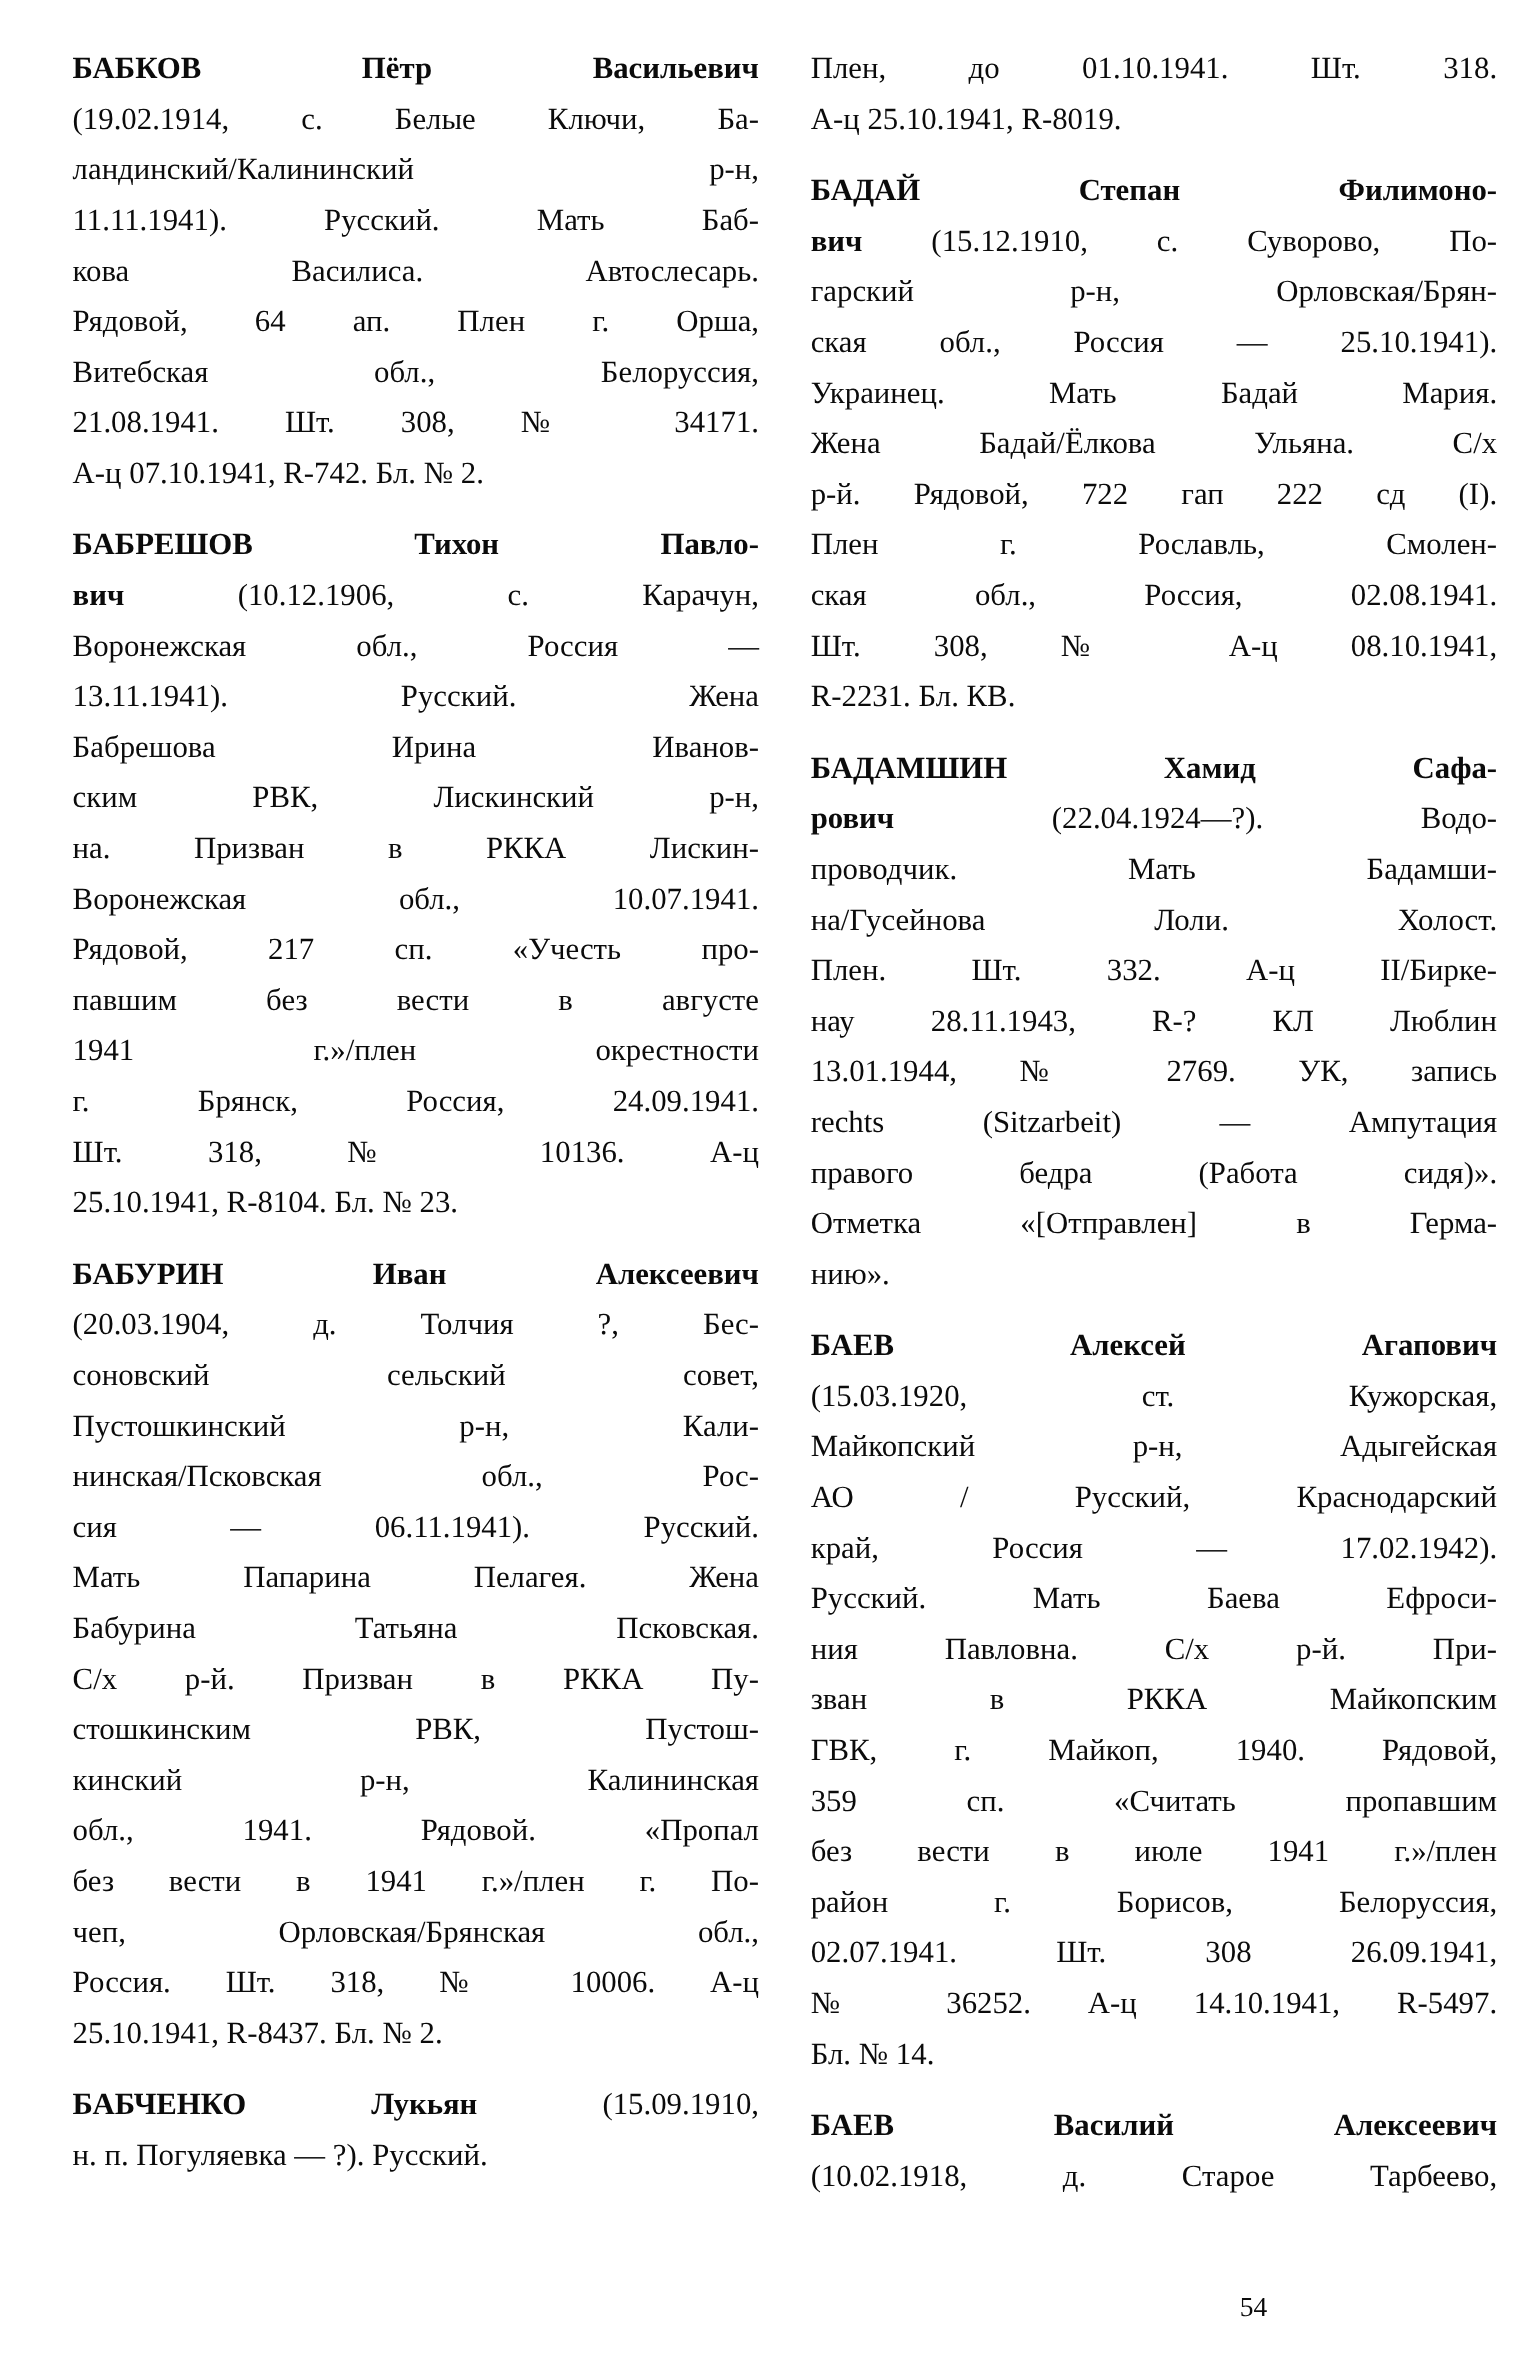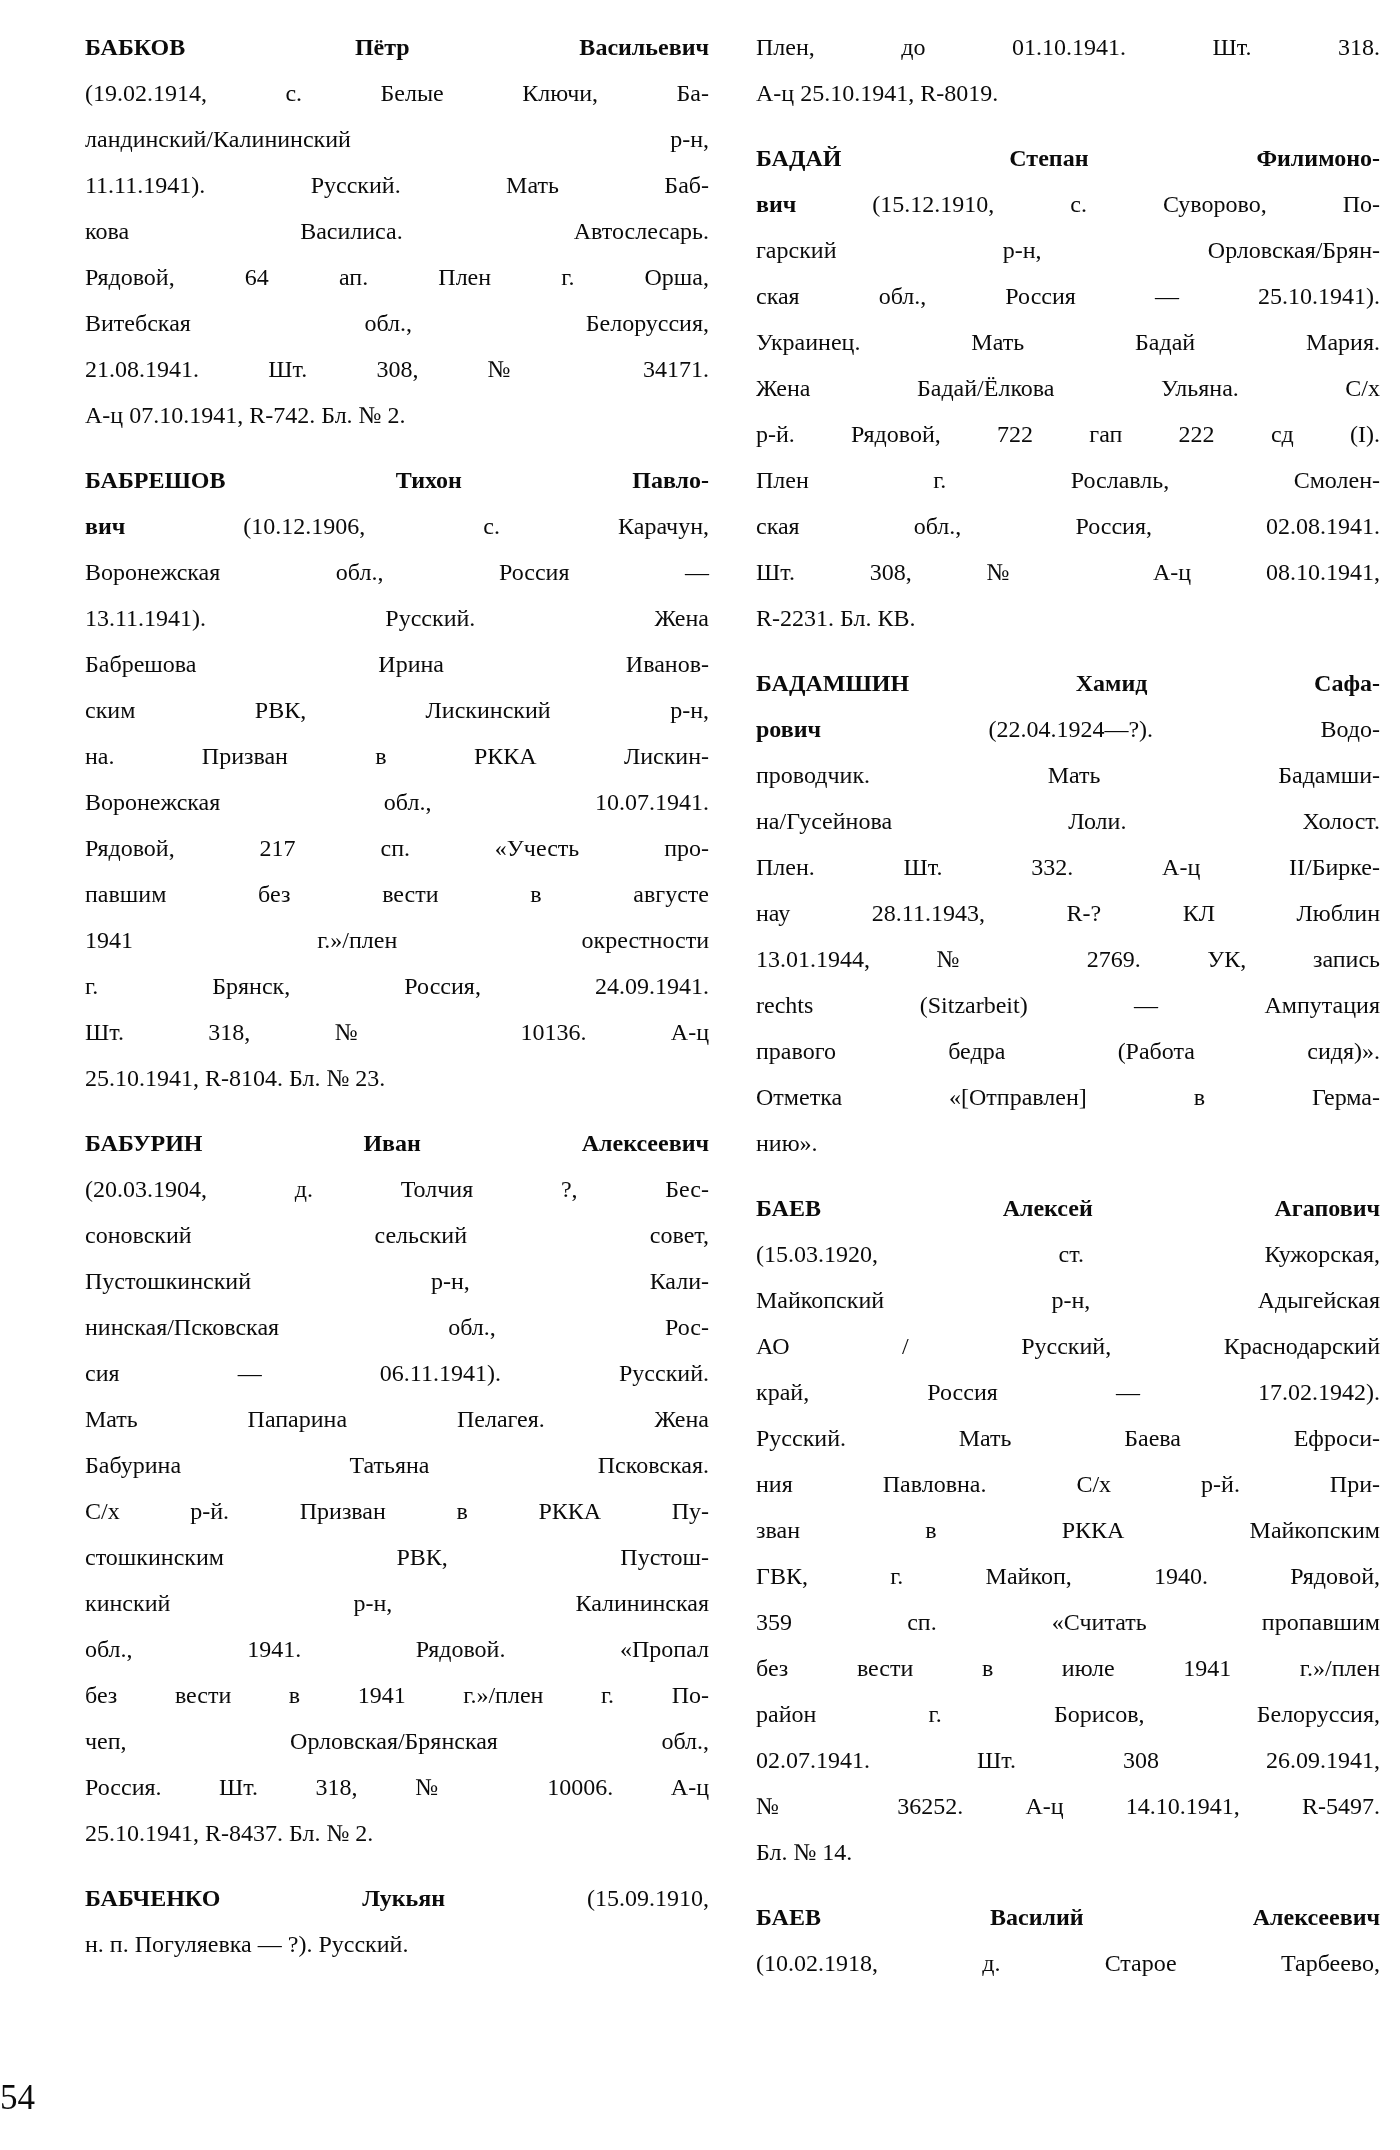--- a/index.html
+++ b/index.html
@@ -10,46 +10,45 @@
   body {
     width: 1400px;
     height: 2150px;
     position: relative;
     font-family: "Liberation Serif", "DejaVu Serif", serif;
     color: #0b0b0b;
     overflow: hidden;
   }
   .column {
     position: absolute;
-    top: 24px;
+    top: 40px;
     width: 624px;
-    font-size: 24px;
+    font-size: 28px;
     line-height: 46px;
-    margin-left: 19px;
   }
   #col-left  { left: 66px; }
   #col-right { left: 737px; }
   .entry { margin: 0 0 19px 0; }
   .line {
     text-align: justify;
     text-align-last: left;
     -moz-text-align-last: left;
   }
   .line.just {
     text-align-last: justify;
     -moz-text-align-last: justify;
   }
   .line b { font-weight: bold; }
   .page-number {
     position: absolute;
     top: 2076px;
     left: 0;
     width: 1152px;
-    text-align: left;
-    font-size: 35px;
+    text-align: right;
+    font-size: 25px;
     line-height: 44px;
   }
 </style>
 </head>
 <body>
 
 <div class="column" id="col-left">
     <div class="entry">
       <div class="line just"><b>БАБКОВ Пётр Васильевич</b></div>
       <div class="line just">(19.02.1914, с. Белые Ключи, Ба-</div>

